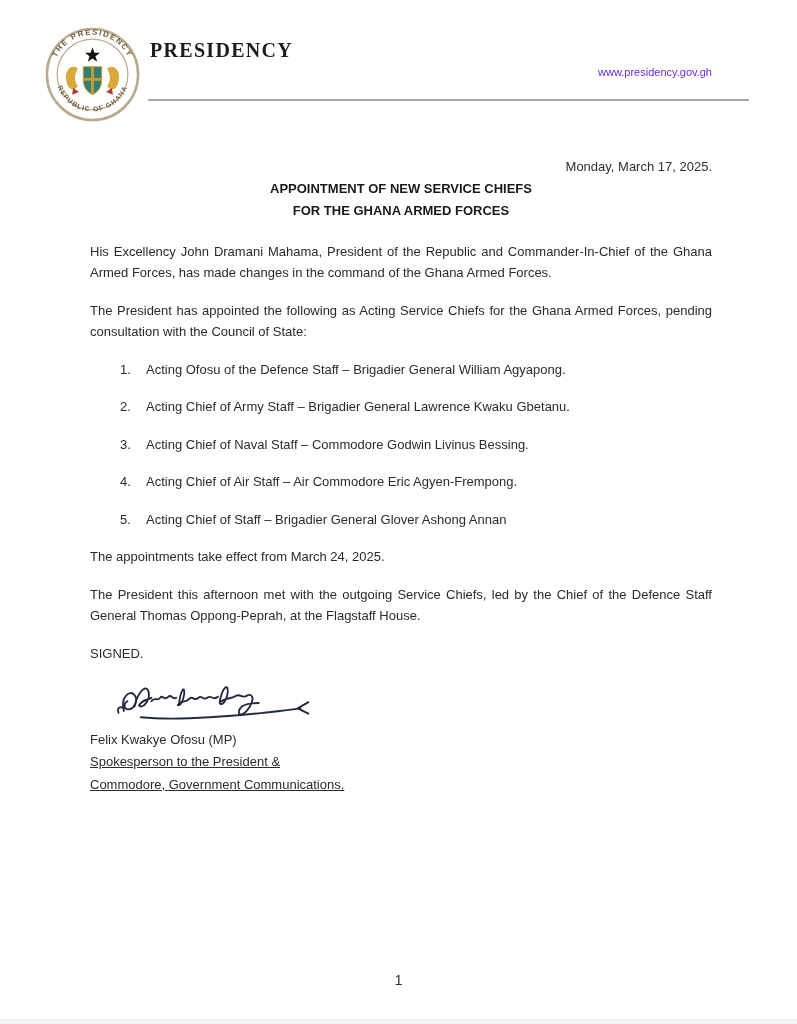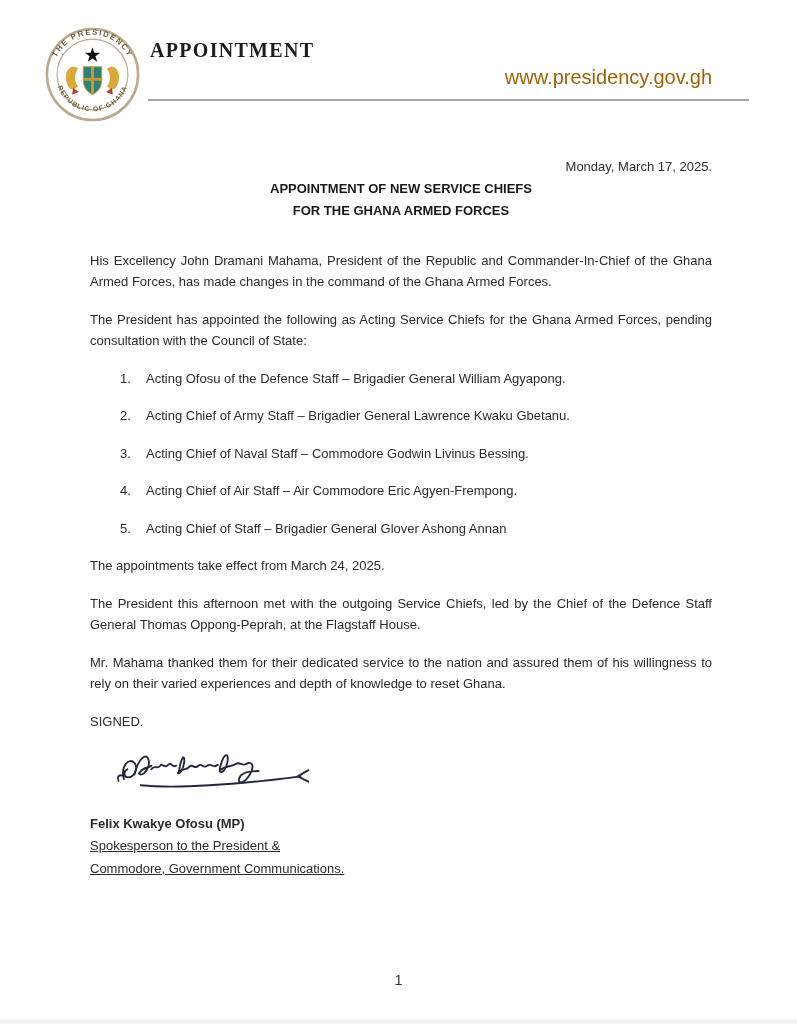--- a/index.html
+++ b/index.html
@@ -16,46 +16,46 @@
   
   .seal { position:absolute; top:26px; left:44px; width:97px; height:97px; }
   .org {
     position:absolute; top:38px; left:150px;
     font-family:"Liberation Serif", serif;
     font-weight:bold; font-size:20px; letter-spacing:1.3px;
     line-height:1.2; color:#1c1c1e;
   }
   .site {
     position:absolute; top:66px; right:85px;
-    font-size:20px; color:#a16207;
+    font-size:11px; color:#6d28d9;
   }
   .rule {
     position:absolute; top:99px; left:148px; right:48px;
     height:2px; background:#a7a7a7;
   }
 
   
   .content {
     position:absolute; top:140px; left:90px; width:622px;
     font-size:13px; line-height:21.5px;
   }
   .date { text-align:right; margin:16px 0 0 0; color:#2f2f2f; }
   .doc-title {
     text-align:center; font-weight:bold; color:#191919;
     line-height:22px;
   }
   p.para { text-align:justify; margin:16px 0 0 0; }
-  p.first-para { margin-top:28px; }
+  p.first-para { margin-top:19px; }
   .list { margin-top:16px; }
   .list-item { display:flex; margin:0 0 16px 0; padding-left:30px; }
   .list-item .num { width:26px; flex:0 0 26px; }
   .takes-effect { margin-top:41px; }
   .signed { margin-top:17px; }
   .signature-svg { display:block; margin:8px 0 0 10px; }
-  .signatory-name { font-weight:bold; margin-top:18px; line-height:22px; }
+  .signatory-name { font-weight:normal; margin-top:2px; line-height:22px; }
   .signatory-role { line-height:22.5px;text-decoration:underline; }
 
   .page-number {
     position:absolute; bottom:36px; left:0; width:100%;
     text-align:center; font-size:14.5px; color:#333;
   }
   .bottom-strip {
     position:absolute; bottom:0; left:0; width:100%; height:5px;
     background:#f3f3f4;
   }
@@ -85,21 +85,21 @@
       <path d="M76,60 C81,47 72,38 65,44 C69,50 69,57 65,62 C69,67 74,66 76,60 Z" fill="#d9a93c"></path>
       <path d="M30,64 l6,4 -7,3 Z" fill="#b03a2e"></path>
       <path d="M70,64 l-6,4 7,3 Z" fill="#b03a2e"></path>
       <path d="M40.5,42 h19 v13 c0,9 -4.5,13.5 -9.5,15.5 c-5,-2 -9.5,-6.5 -9.5,-15.5 Z" fill="#2f7f75" stroke="#c79a33" stroke-width="1"></path>
       <rect x="48.5" y="42" width="3" height="28.5" fill="#c79a33"></rect>
       <rect x="40.5" y="53.5" width="19" height="3" fill="#c79a33"></rect>
     </g>
   </svg>
 
   <div class="org">
-    <div>APPOINTMENT</div>
+    <div>PRESIDENCY</div>
   </div>
 
   <div class="site">www.presidency.gov.gh</div>
   <div class="rule"></div>
 
   <div class="content">
 
     <div class="date">Monday, March 17, 2025.</div>
 
     <div class="doc-title">
@@ -131,21 +131,20 @@
       <div class="list-item">
         <span class="num">5.</span>
         <span>Acting Chief of Staff – Brigadier General Glover Ashong Annan</span>
       </div>
     </div>
 
     <p class="para takes-effect">The appointments take effect from March 24, 2025.</p>
 
     <p class="para">The President this afternoon met with the outgoing Service Chiefs, led by the Chief of the Defence Staff General Thomas Oppong-Peprah, at the Flagstaff House.</p>
 
-    <p class="para">Mr. Mahama thanked them for their dedicated service to the nation and assured them of his willingness to rely on their varied experiences and depth of knowledge to reset Ghana.</p>
 
     <p class="para signed">SIGNED.</p>
 
     <svg class="signature-svg" width="250" height="55" viewBox="0 0 250 62" xmlns="http://www.w3.org/2000/svg">
       <g fill="none" stroke="#232a3d" stroke-width="2.1" stroke-linecap="round" stroke-linejoin="round">
         <path d="M5,46 C3,42 5,39 9,40"></path>
         <path d="M11,44 C7,29 17,19 23,26 C28,32 22,43 15,42 C10,41 11,35 15,33"></path>
         <path d="M23,39 C27,21 37,13 39,23 C41,32 32,42 28,38 C32,30 39,32 42,29"></path>
         <path d="M42,33 C46,27 48,34 52,29 C55,25 56,33 61,28 C65,24 65,32 70,29"></path>
         <path d="M73,37 C75,19 80,15 79,25 C78,33 74,39 72,37"></path>

